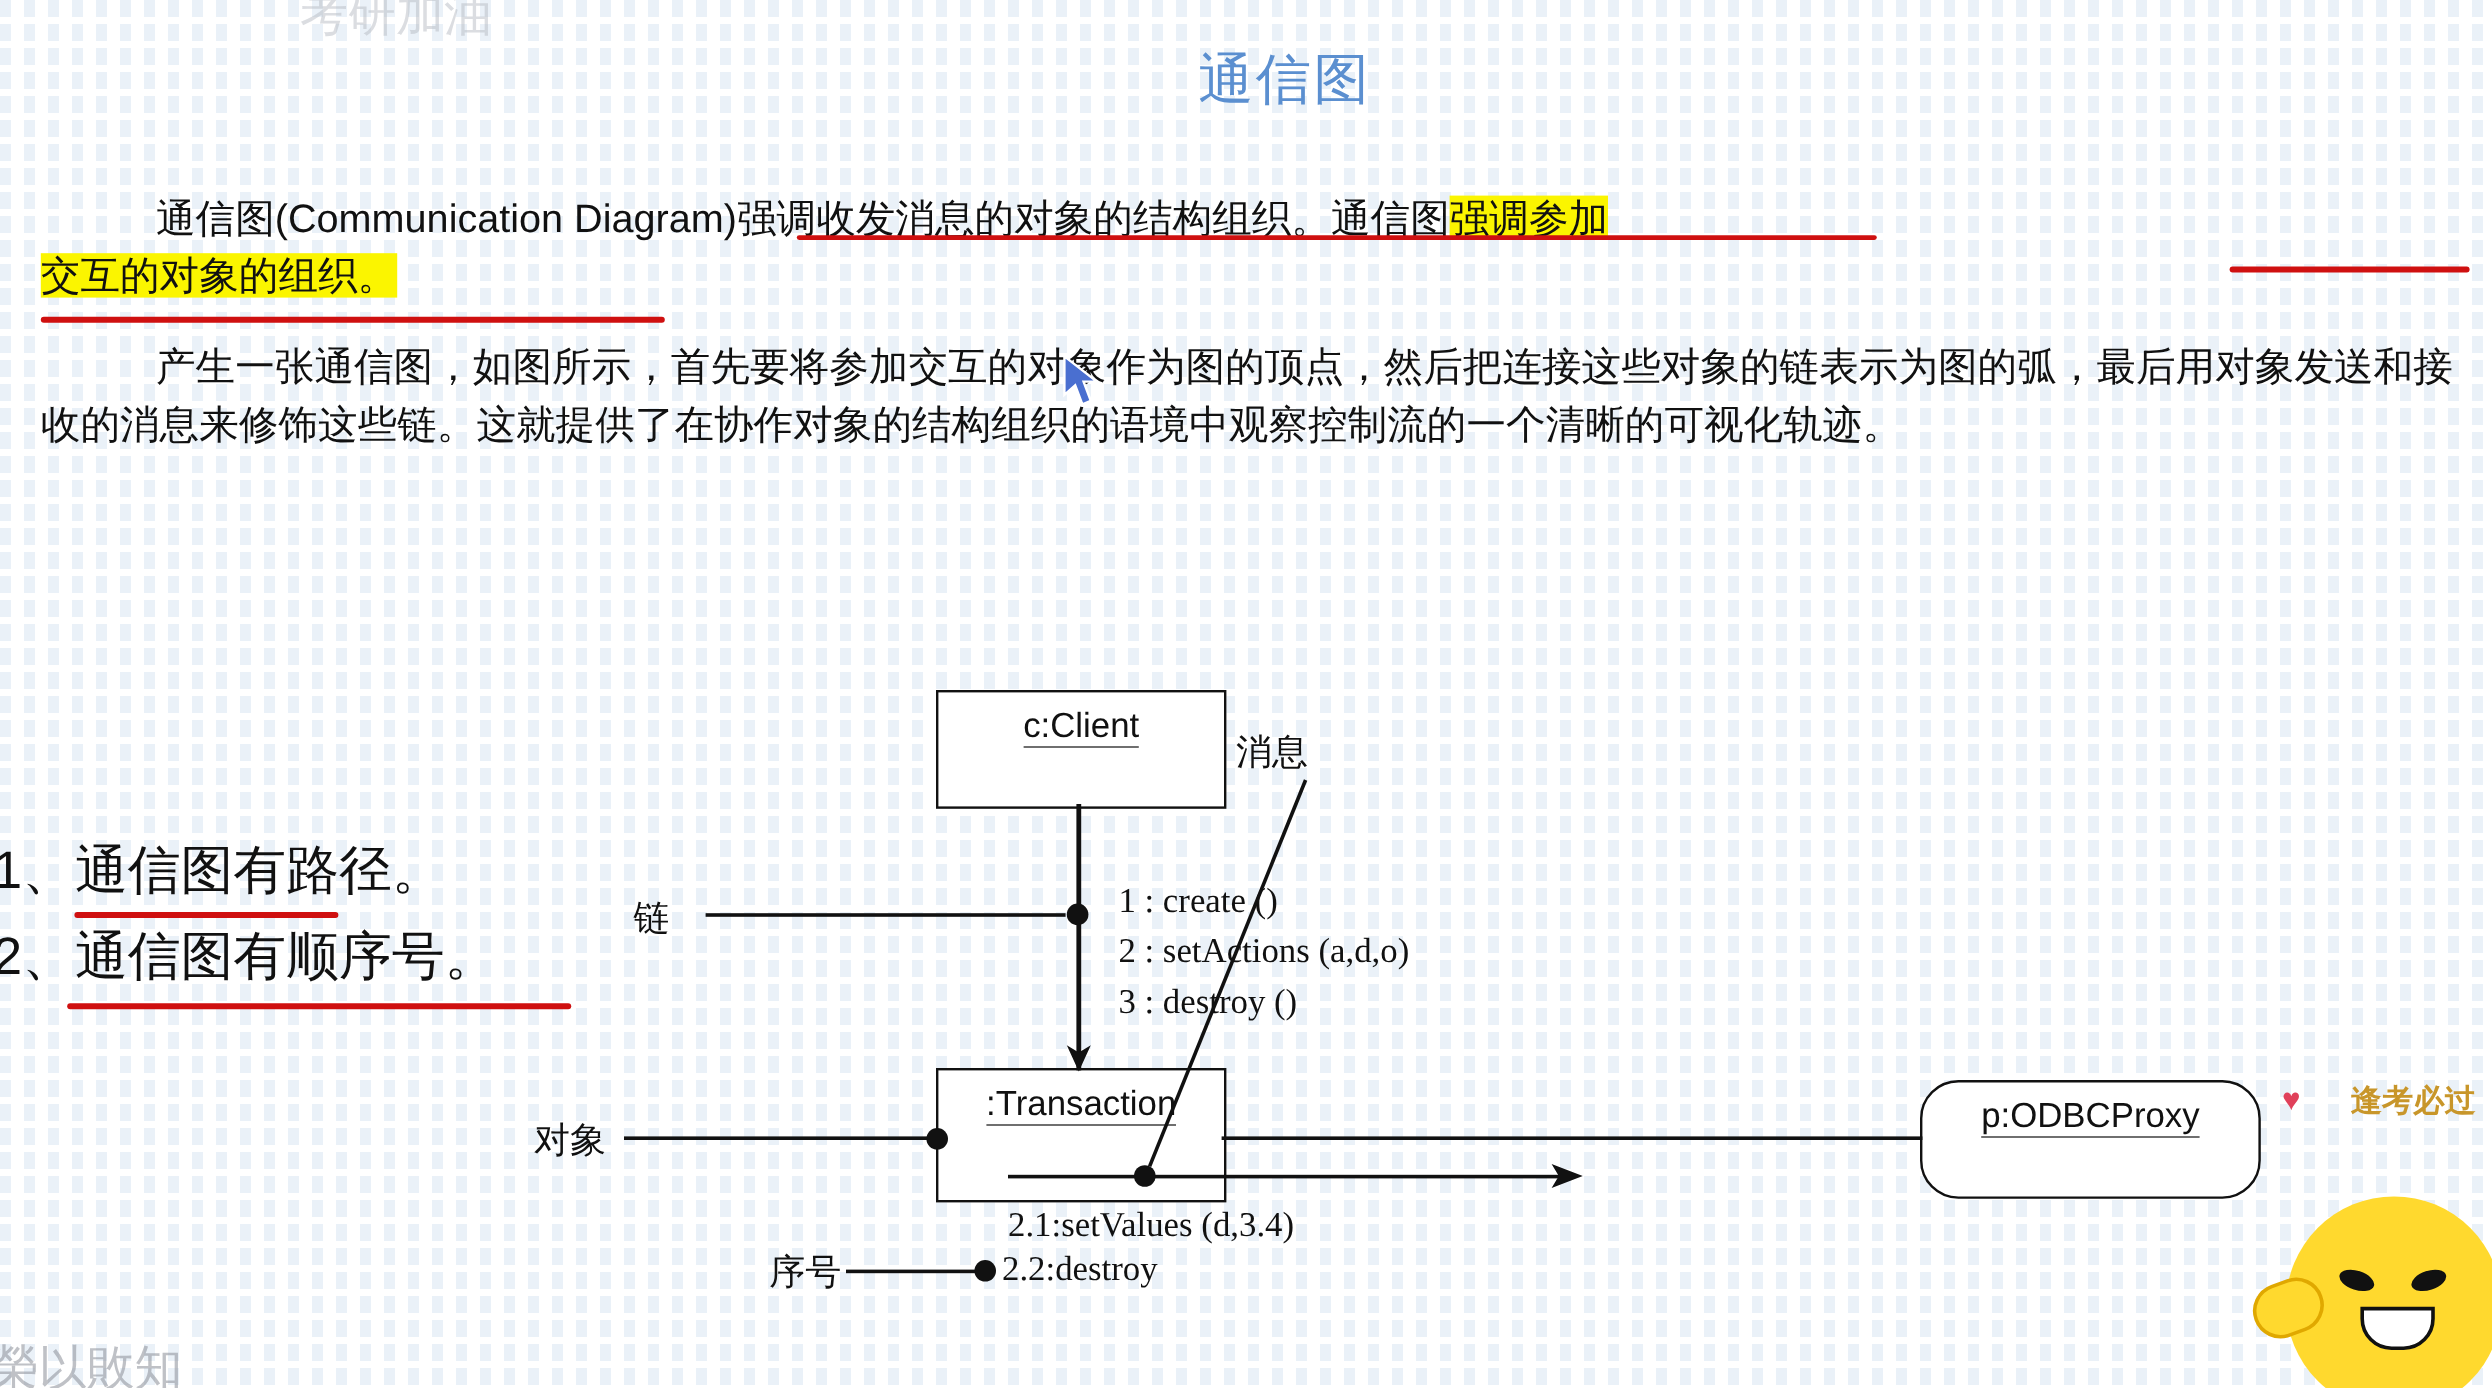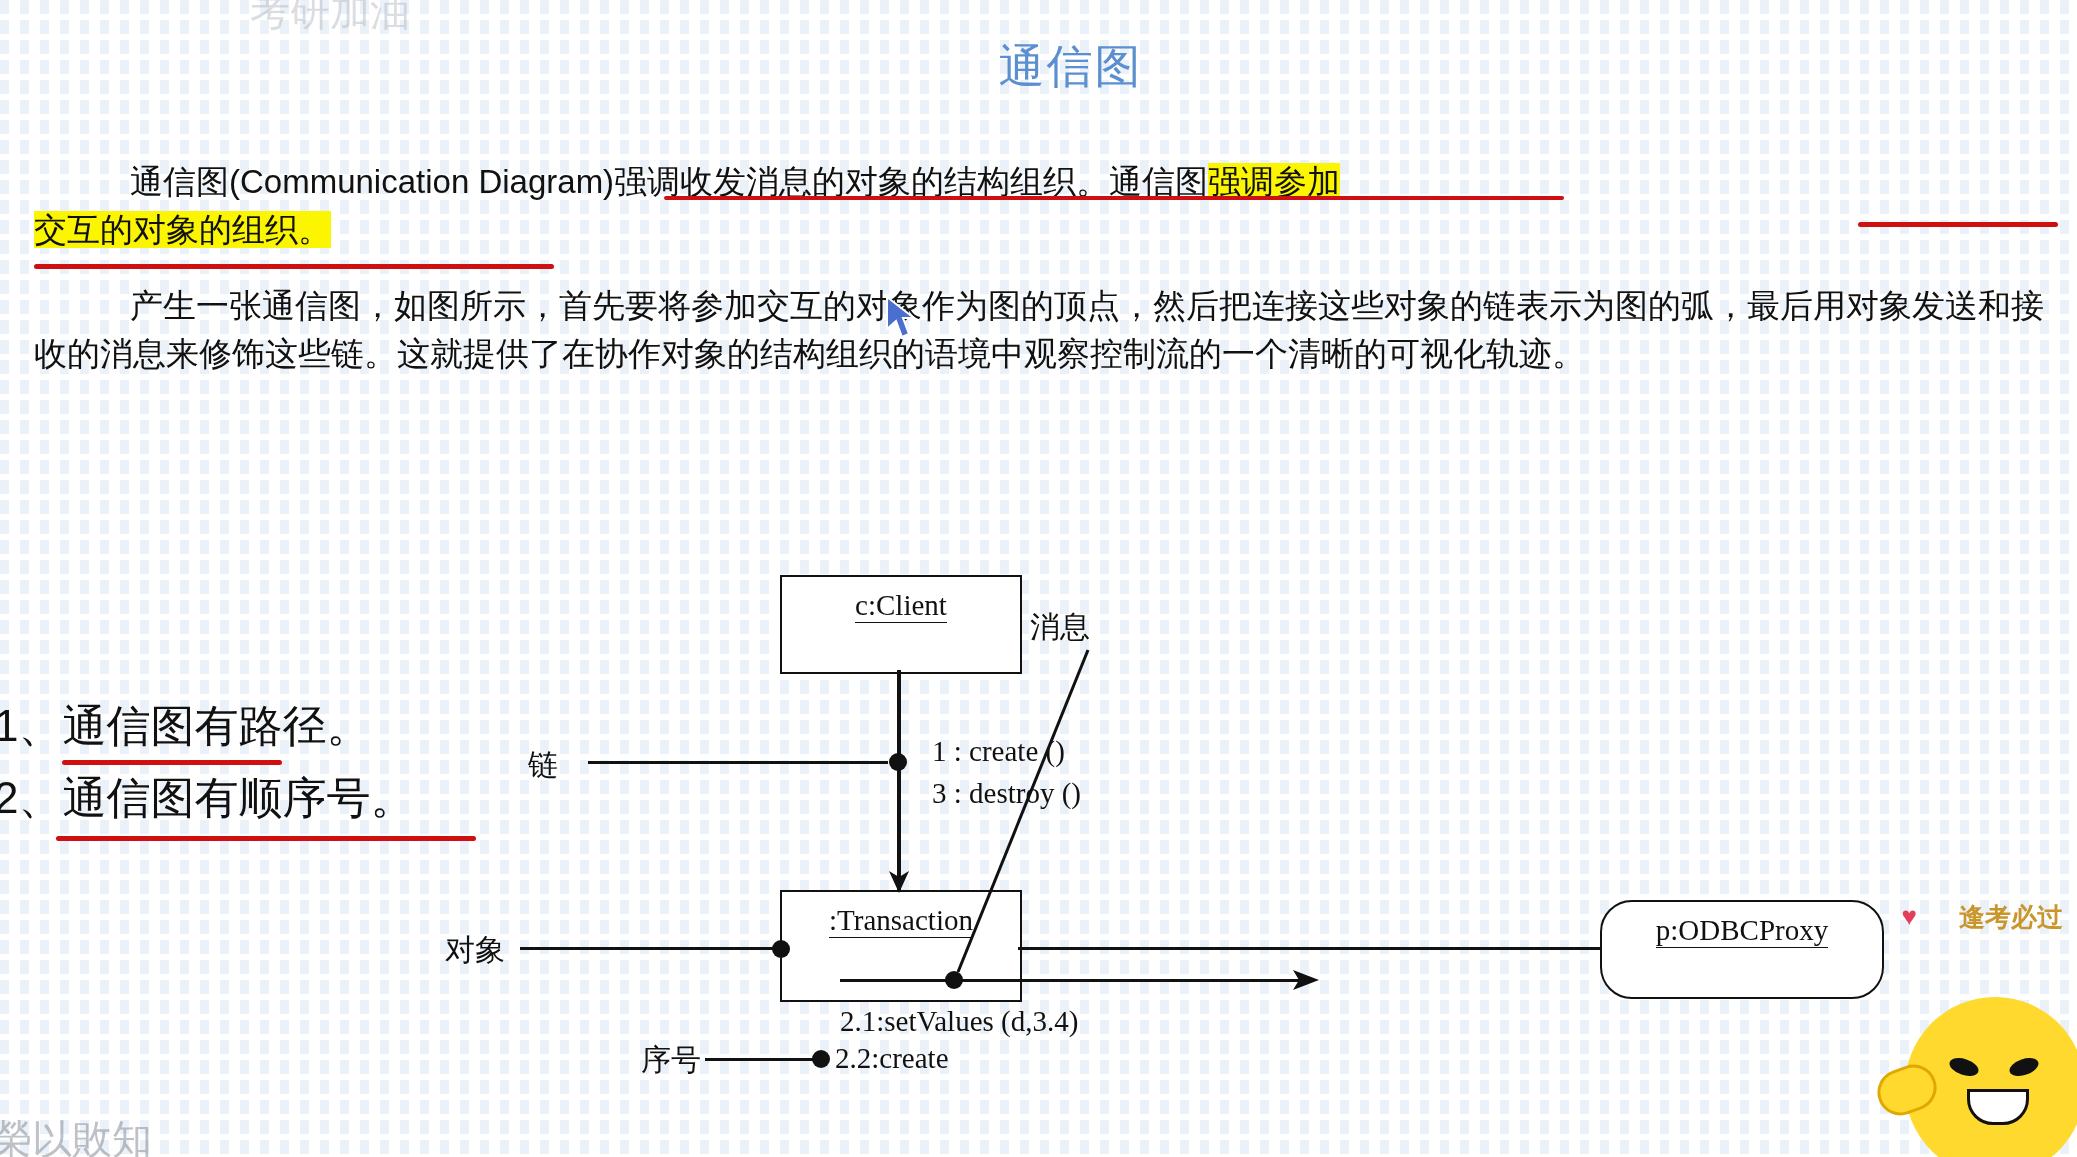--- a/index.html
+++ b/index.html
@@ -47,21 +47,21 @@
     position:absolute;left:-6px;top:690px;color:#111;font-size:44px;line-height:72px;
   }
 
   
   .diagram{position:absolute;left:540px;top:575px;width:1330px;height:540px;}
   .box{
     position:absolute;border:2px solid #111;background:#fff;
     display:flex;align-items:flex-start;justify-content:center;
   }
   .box span{
-    font-family:Liberation Serif, serif;font-size:29px;color:#111;
+    font-family:Liberation Sans, sans-serif;font-size:29px;color:#111;
     padding-top:12px;border-bottom:1.5px solid #111;
   }
   .line{position:absolute;background:#111;}
   .dot{position:absolute;width:18px;height:18px;border-radius:50%;background:#111;}
   .msg{
     position:absolute;font-family:"Liberation Serif", serif;font-size:29px;color:#111;
     white-space:nowrap;line-height:42px;
   }
   .lbl{
     position:absolute;font-size:30px;color:#111;white-space:nowrap;
@@ -146,20 +146,21 @@
       <path d="M16 30 L6 8 L16 14 L26 8 Z" fill="#111"></path>
     </svg>
 
     <div class="dot" style="left:349px;top:178px;"></div>
 
     <div class="lbl" style="left:-12px;top:170px;">链</div>
     <div class="line" style="left:48px;top:186px;width:300px;height:3px;"></div>
 
     <div class="msg" style="left:392px;top:155px;">
       <div>1 : create ()</div>
+      <div>2 : setActions  (a,d,o)</div>
       <div>3 : destroy ()</div>
     </div>
 
     <div class="lbl" style="left:-95px;top:355px;">对象</div>
     <div class="line" style="left:-20px;top:372px;width:265px;height:3px;"></div>
     <div class="dot" style="left:232px;top:365px;"></div>
 
     <div class="line" style="left:478px;top:372px;width:584px;height:3px;"></div>
 
     <div class="line" style="left:300px;top:404px;width:460px;height:3px;"></div>
@@ -171,21 +172,21 @@
     <div class="lbl" style="left:490px;top:32px;">消息</div>
     <svg style="position:absolute;left:400px;top:55px;" width="160" height="350" viewBox="0 0 160 350">
       <line x1="148" y1="20" x2="18" y2="342" stroke="#111" stroke-width="3"></line>
     </svg>
 
     <div class="msg" style="left:300px;top:425px;">2.1:setValues  (d,3.4)</div>
 
     <div class="lbl" style="left:101px;top:465px;">序号</div>
     <div class="line" style="left:165px;top:483px;width:115px;height:3px;"></div>
     <div class="dot" style="left:272px;top:475px;"></div>
-    <div class="msg" style="left:295px;top:462px;">2.2:create</div>
+    <div class="msg" style="left:295px;top:462px;">2.2:destroy</div>
 
   </div>
 
   <div class="wm-top">考研加油</div>
   <div class="wm-bl">榮以敗知</div>
 
   <div class="heart">♥</div>
   <div class="wm-text">逢考必过</div>
 
   <div class="sticker">

